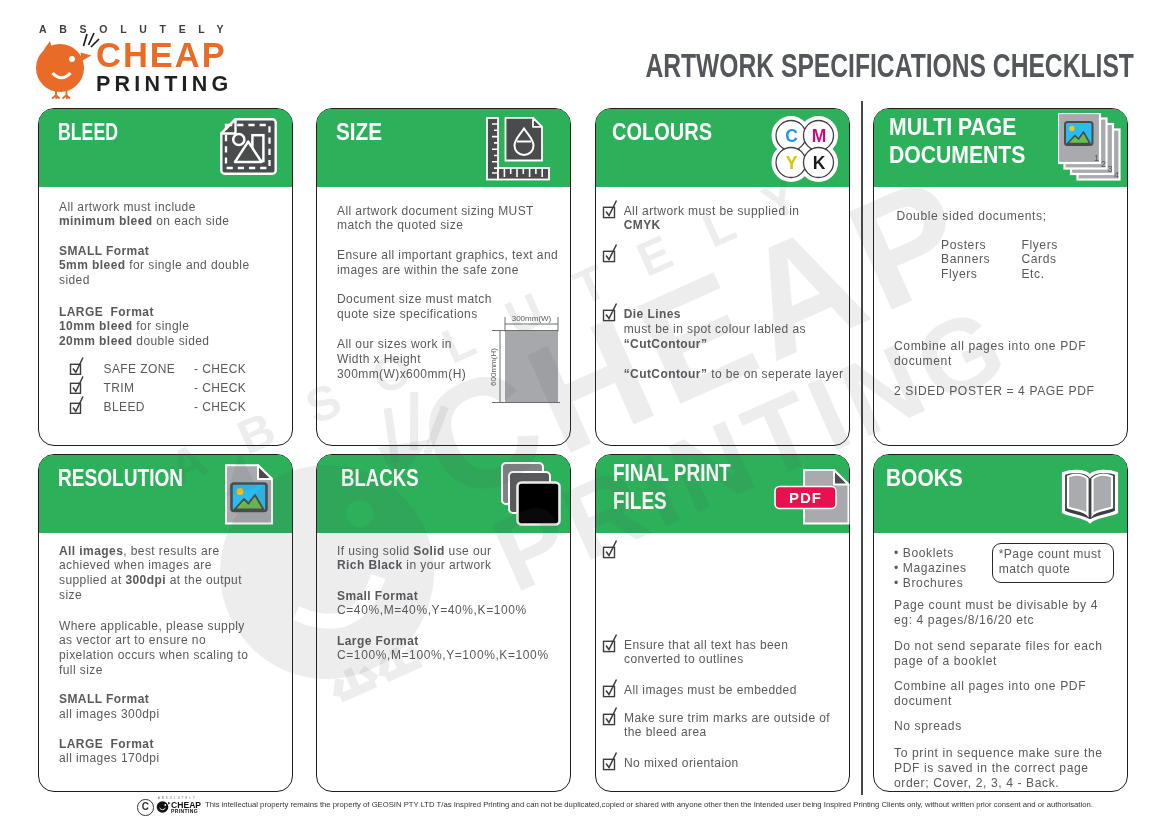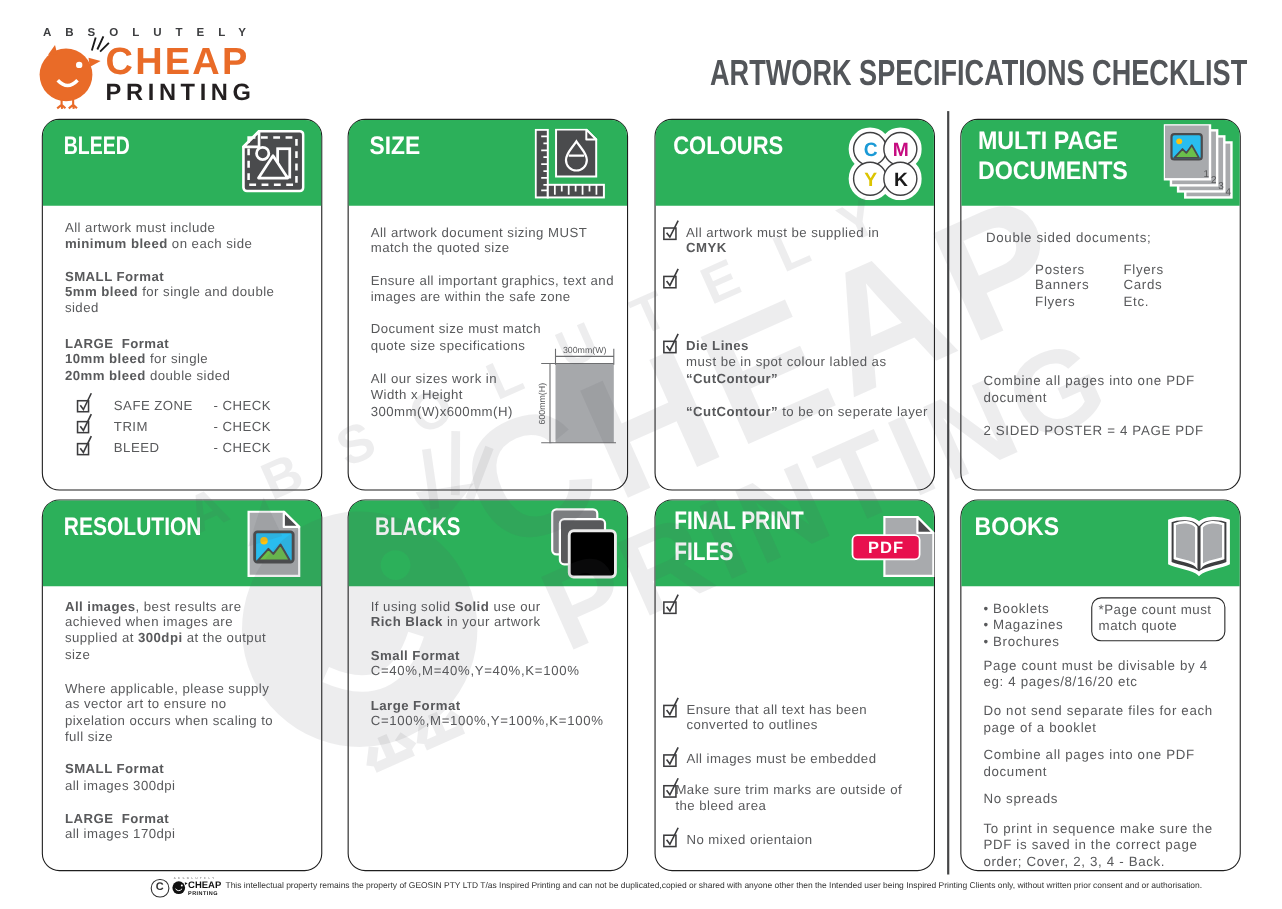--- a/index.html
+++ b/index.html
@@ -206,21 +206,21 @@
     <rect x="9" y="11" width="41" height="41" rx="4" fill="#58595b" stroke="#fff" stroke-width="2"></rect>
     <rect x="17.5" y="21.5" width="42" height="42" rx="4" fill="#000" stroke="#ebebeb" stroke-width="2.6"></rect>
   </svg>
 </div>
 
 <div class="card" id="c7" style="left:595px;top:453.5px">
   <div class="hdr"></div>
   <div class="ht" style="left:16.5px;top:5.8px;transform:scaleX(.825)">FINAL PRINT<br>FILES</div>
   <div class="t" style="left:28px;top:183px">Ensure that all text has been<br>converted to outlines</div>
   <div class="t" style="left:28px;top:228px">All images must be embedded</div>
-  <div class="t" style="left:18px;top:256px">Make sure trim marks are outside of<br>the bleed area</div>
+  <div class="t" style="left:28px;top:256px">Make sure trim marks are outside of<br>the bleed area</div>
   <div class="t" style="left:28px;top:301px">No mixed orientaion</div>
   <svg class="cb" style="left:5.5px;top:84.5px" width="16" height="20" viewBox="0 0 16 20">
       <rect x="1.5" y="8.3" width="11" height="10.3" fill="none" stroke="#3c3c3e" stroke-width="1.4"></rect>
       <path d="M4 12.5 L7 16.5 L14.5 1.5" fill="none" stroke="#3c3c3e" stroke-width="1.5"></path>
     </svg>
   <svg class="cb" style="left:5.5px;top:178.5px" width="16" height="20" viewBox="0 0 16 20">
       <rect x="1.5" y="8.3" width="11" height="10.3" fill="none" stroke="#3c3c3e" stroke-width="1.4"></rect>
       <path d="M4 12.5 L7 16.5 L14.5 1.5" fill="none" stroke="#3c3c3e" stroke-width="1.5"></path>
     </svg>
   <svg class="cb" style="left:5.5px;top:223.5px" width="16" height="20" viewBox="0 0 16 20">

